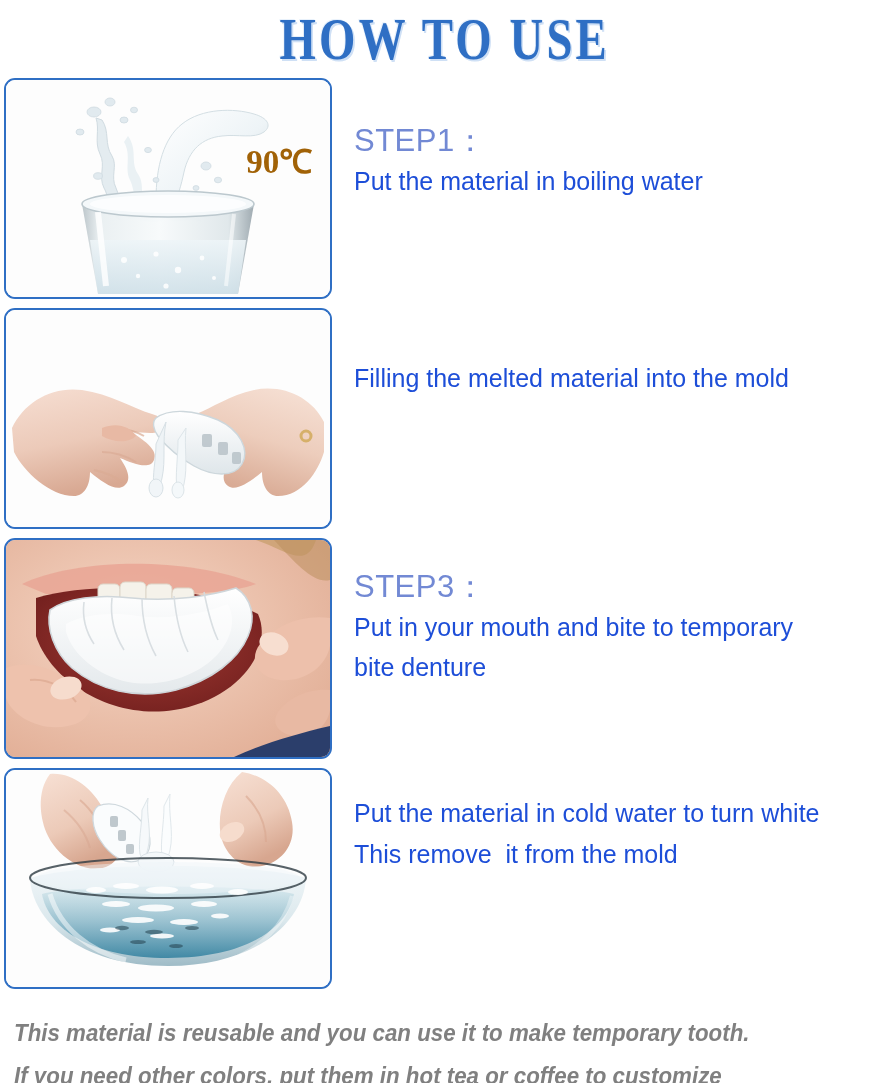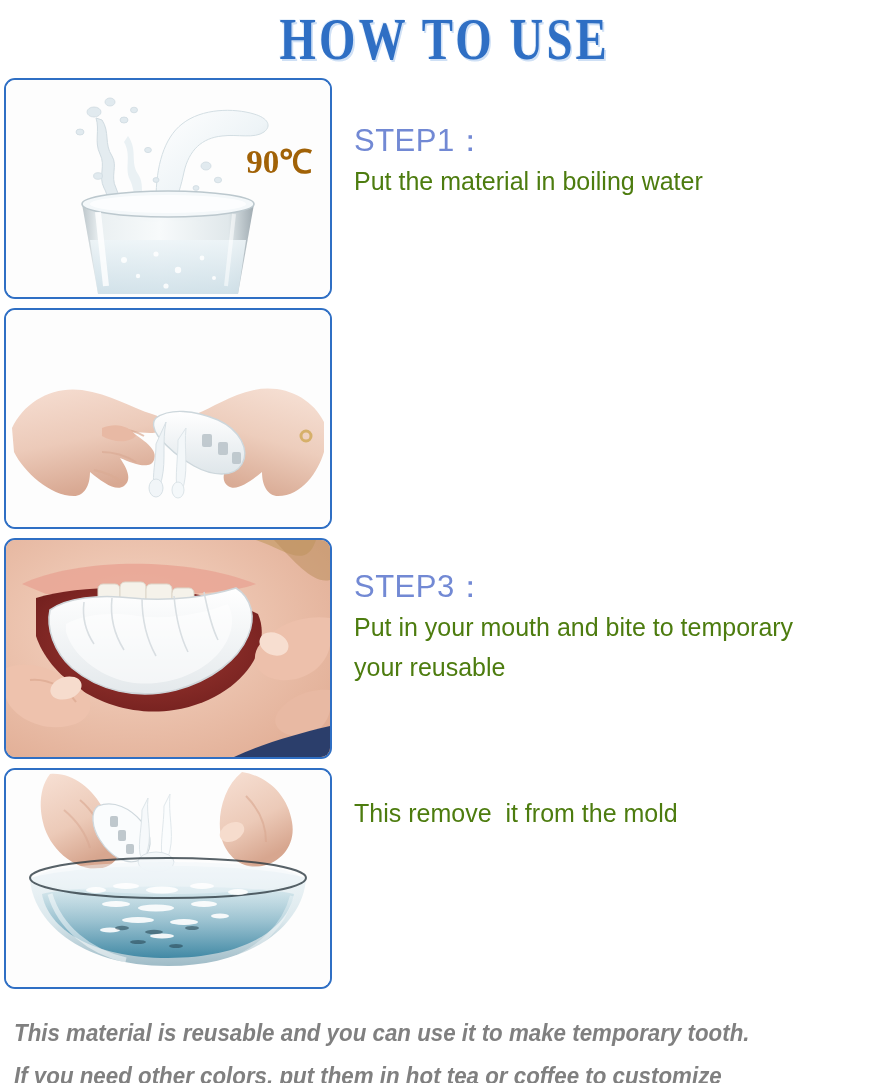--- a/index.html
+++ b/index.html
@@ -26,21 +26,21 @@
     border:2px solid #2f6fc4;border-radius:11px;
     background:#ffffff;overflow:hidden;position:relative;flex:0 0 auto;
   }
   .panel.bleed{background:#f3d9cf;}
   .steptext{flex:1 1 auto;padding-left:22px;}
   .step-head{
     font-size:31px;color:#7289d4;font-weight:400;
     letter-spacing:0.5px;line-height:1.25;white-space:nowrap;
   }
   .step-desc{
-    font-size:25px;color:#4d7c0f;font-weight:400;
+    font-size:25px;color:#1d4ed8;font-weight:400;
     line-height:1.62;white-space:pre;
   }
   .r1 .steptext{padding-top:44px;}
   .r2 .steptext{padding-top:50px;}
   .r3 .steptext{padding-top:30px;}
   .r4 .steptext{padding-top:25px;}
 
   
   .footer{padding:14px 0 0 14px;}
   .footer div{
@@ -188,20 +188,21 @@
           <rect x="226" y="142" width="9" height="12" rx="2"></rect>
         </g>
 
         <path d="M160 112 C156 132 160 150 156 168 C154 178 150 182 148 176 C146 166 150 150 150 134 Z" fill="#eef3f6" stroke="#d7e0e5" stroke-width="1"></path>
         <path d="M180 118 C178 138 182 156 178 174 C176 182 172 184 171 178 C169 166 172 148 172 130 Z" fill="#f3f7f9" stroke="#dde5e9" stroke-width="1"></path>
         <ellipse cx="150" cy="178" rx="7" ry="9" fill="#f1f5f8" stroke="#d8e1e6" stroke-width="1"></ellipse>
         <ellipse cx="172" cy="180" rx="6" ry="8" fill="#f4f8fa" stroke="#dde5e9" stroke-width="1"></ellipse>
       </svg>
     </div>
     <div class="steptext">
+      <div class="step-desc">Filling the melted material into the mold</div>
     </div>
   </div>
 
   <div class="row r3">
     <div class="panel bleed">
       <svg class="photo" viewBox="0 0 324 217" preserveAspectRatio="xMidYMid slice">
         <defs>
           <radialGradient id="faceG" cx="0.4" cy="0.4" r="0.8">
             <stop offset="0%" stop-color="#f6d7c6"></stop>
             <stop offset="100%" stop-color="#e0ab92"></stop>
@@ -263,21 +264,21 @@
         <path d="M324 78 C296 74 268 86 254 104 C242 120 252 138 274 140 C300 142 320 126 324 106 Z" fill="#edc0ab"></path>
         <ellipse cx="268" cy="104" rx="15" ry="11" fill="#f7ded0" transform="rotate(22 268 104)"></ellipse>
         <path d="M324 150 C302 148 282 158 272 172 C264 184 274 196 292 196 C312 196 322 182 324 170 Z" fill="#e8b9a3"></path>
 
         <path d="M228 217 L324 217 L324 186 C290 194 256 204 228 217 Z" fill="#2b3e6b"></path>
       </svg>
     </div>
     <div class="steptext">
       <div class="step-head">STEP3：</div>
       <div class="step-desc">Put in your mouth and bite to temporary</div>
-      <div class="step-desc">your reusable</div>
+      <div class="step-desc">bite denture</div>
     </div>
   </div>
 
   <div class="row r4">
     <div class="panel">
       <svg class="photo" viewBox="0 0 324 217" preserveAspectRatio="xMidYMid slice">
         <defs>
           <linearGradient id="skinC" x1="0" y1="0" x2="0.4" y2="1">
             <stop offset="0%" stop-color="#f7e0d4"></stop>
             <stop offset="60%" stop-color="#eccab8"></stop>
@@ -345,20 +346,21 @@
           <ellipse cx="186" cy="158" rx="7" ry="2"></ellipse>
             <ellipse cx="132" cy="172" rx="8" ry="2"></ellipse>
           <ellipse cx="170" cy="176" rx="7" ry="2"></ellipse>
         </g>
 
         <path d="M44 124 C54 158 84 182 120 190" stroke="#ffffff" stroke-width="5" fill="none" opacity="0.5"></path>
         <path d="M286 126 C278 156 254 178 224 190" stroke="#ffffff" stroke-width="4" fill="none" opacity="0.35"></path>
       </svg>
     </div>
     <div class="steptext">
+      <div class="step-desc">Put the material in cold water to turn white</div>
       <div class="step-desc">This remove  it from the mold</div>
     </div>
   </div>
 
 </div>
 
 <div class="footer">
   <div>This material is reusable and you can use it to make temporary tooth.</div>
   <div>If you need other colors, put them in hot tea or coffee to customize</div>
 </div>

